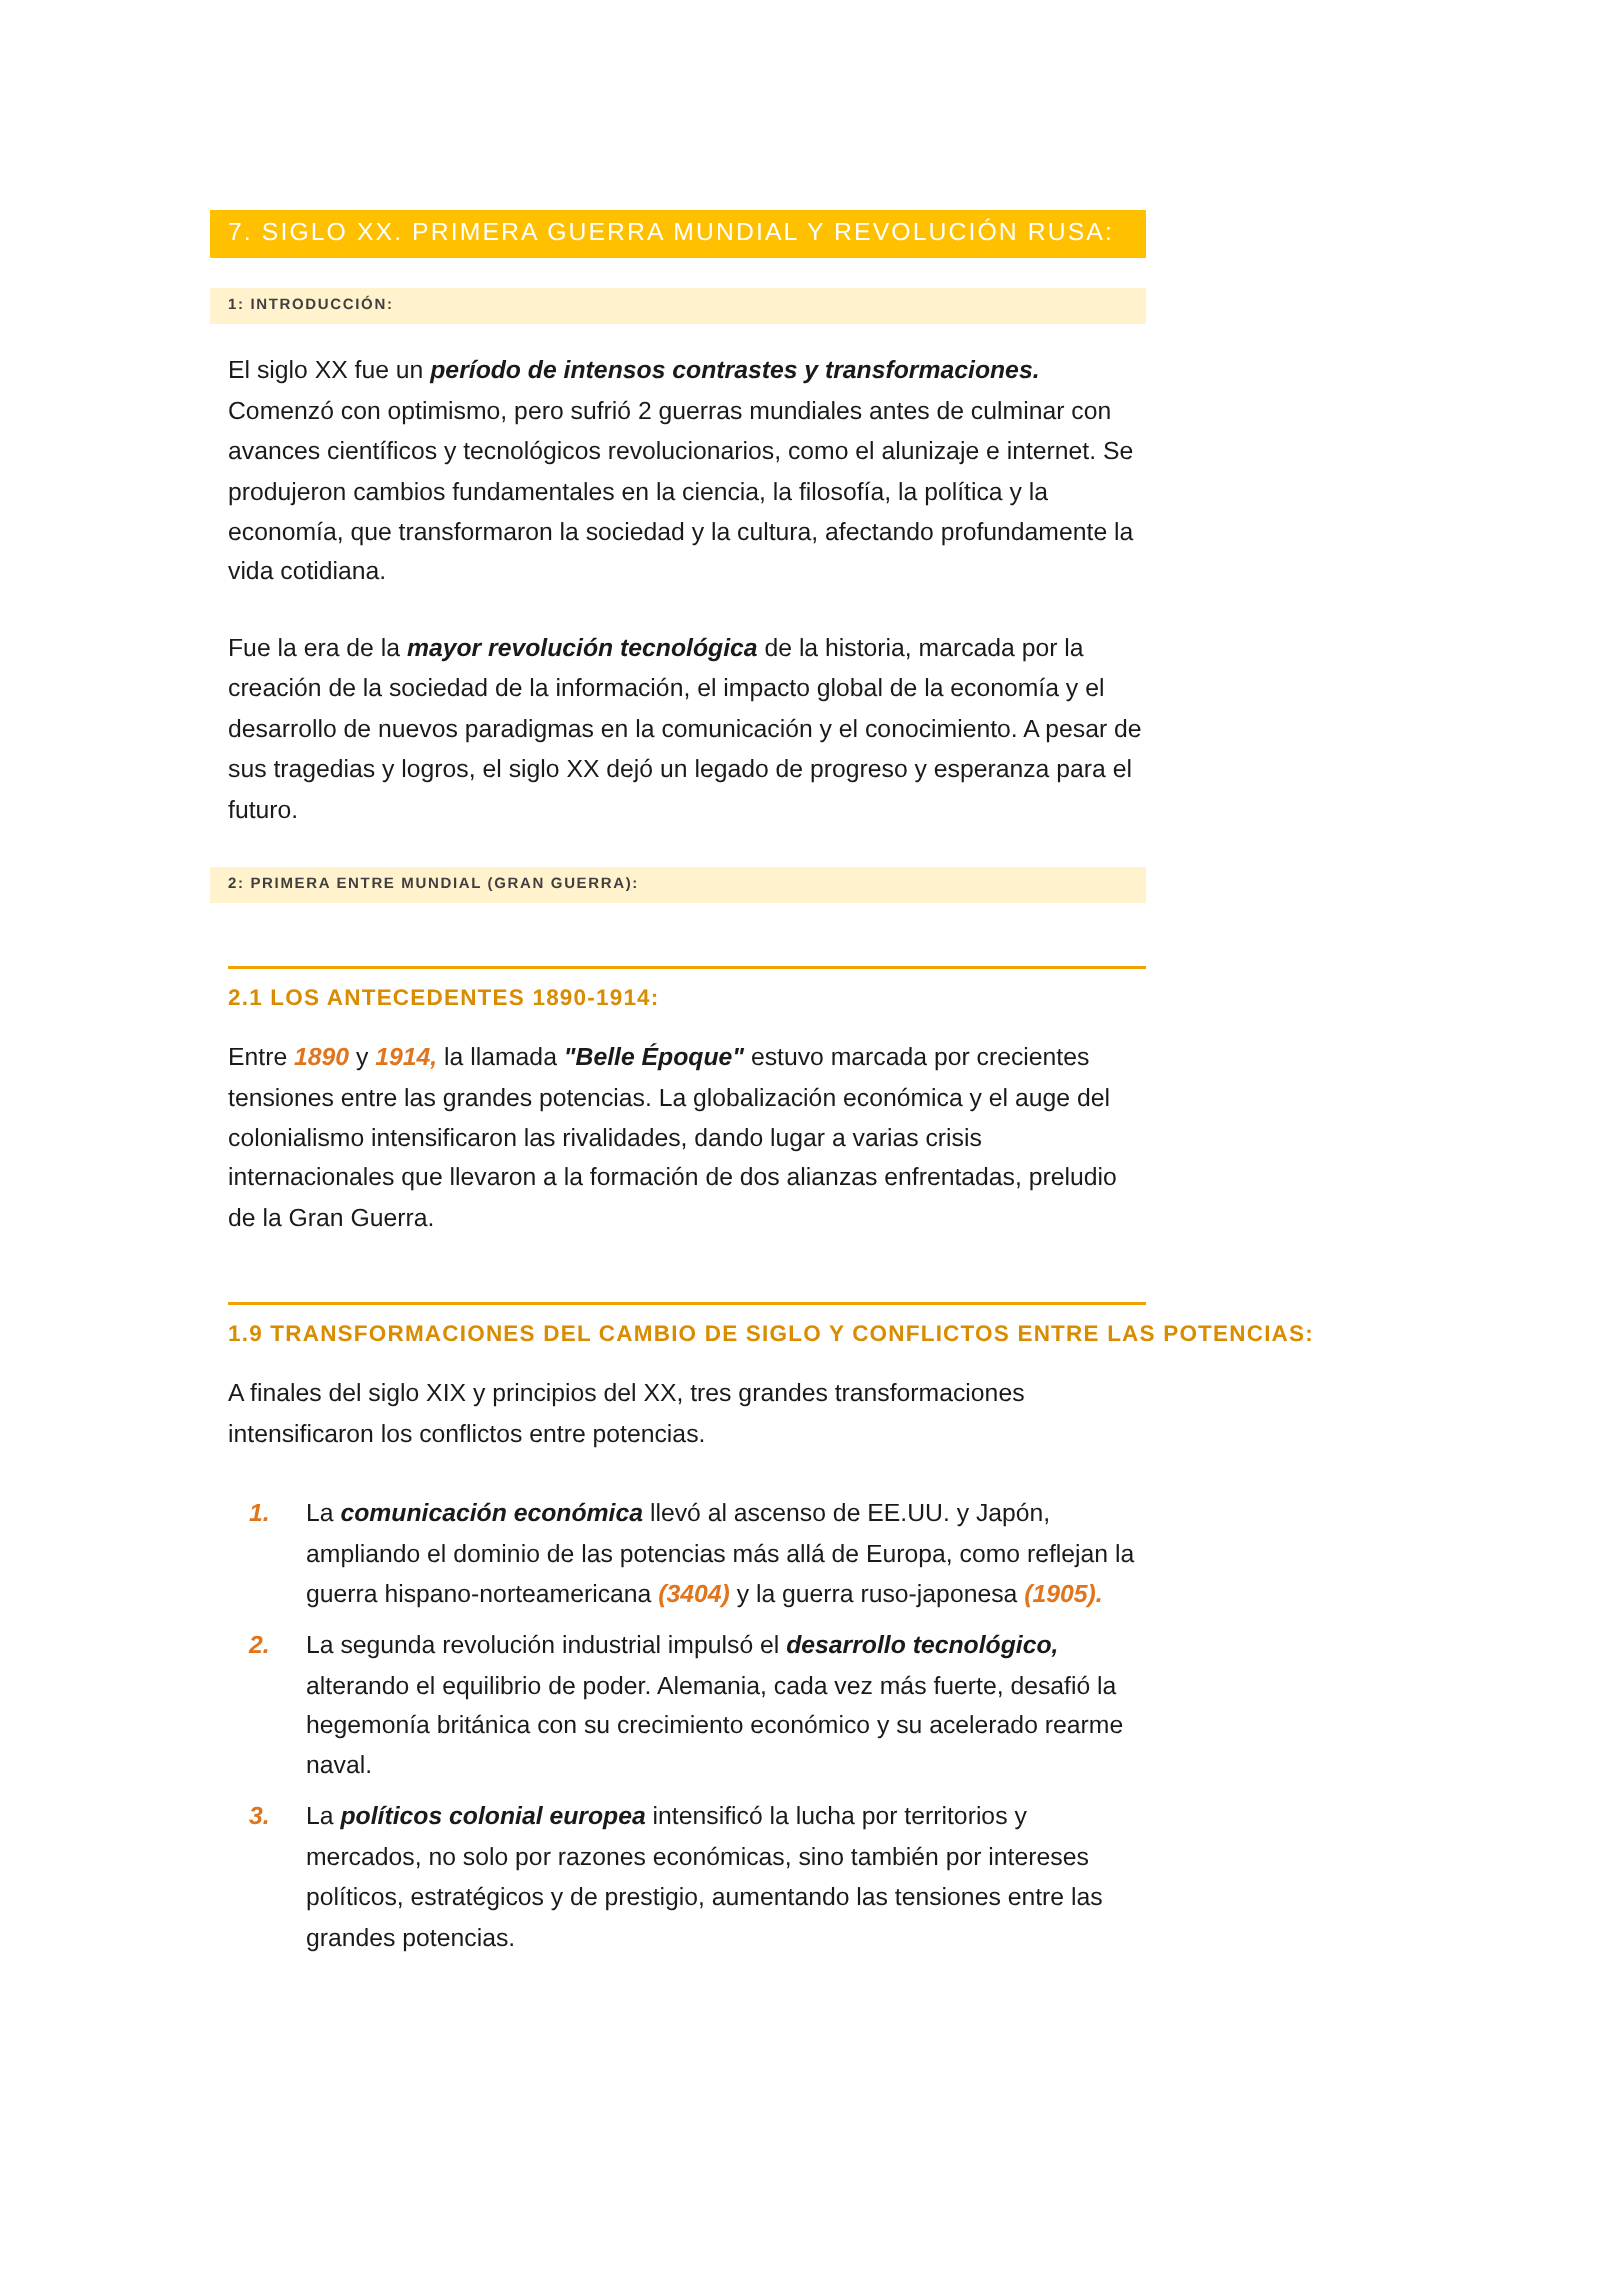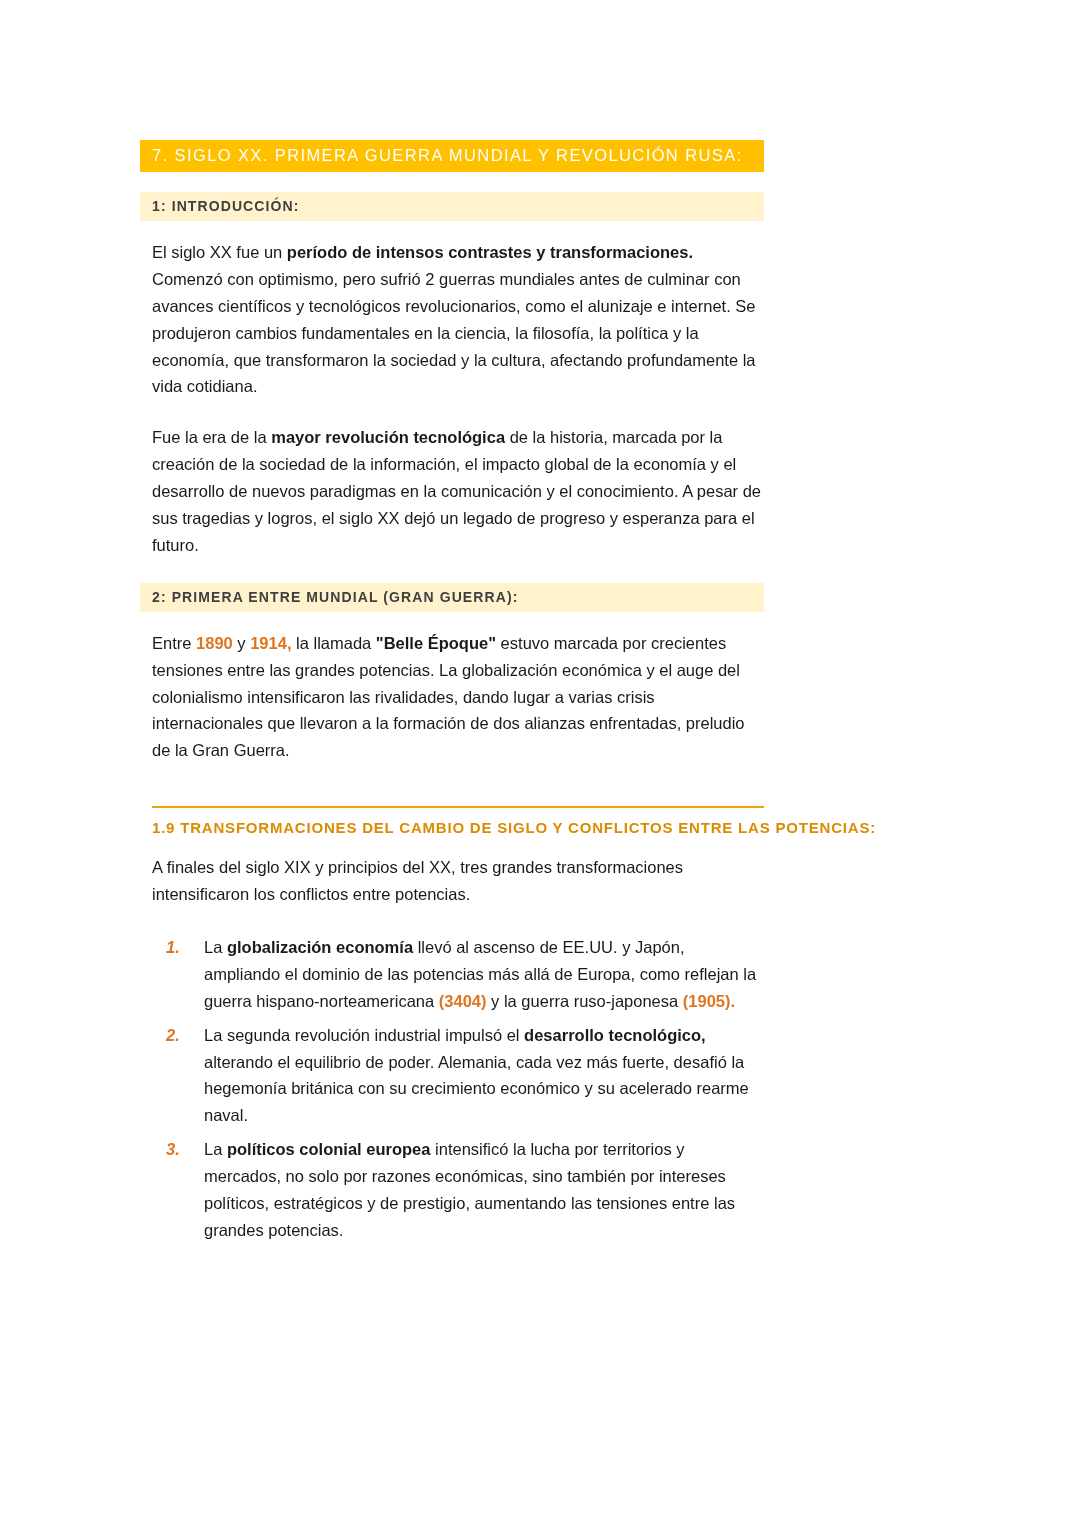--- a/index.html
+++ b/index.html
@@ -36,21 +36,21 @@
     color:var(--title-text);
     white-space:nowrap;
   }
   .section-bar{
     background:var(--section-bg);
     padding:6px 12px 7px 12px;
     margin:20px 0 18px 0;
   }
   .section-bar h2{
     margin:0;
-    font-size:14px;
+    font-size:10px;
     font-weight:600;
     letter-spacing:1.1px;
     color:var(--section-text);
     white-space:nowrap;
   }
   .body-text{
     margin:0 0 24px 12px;
     font-size:16.5px;
     line-height:1.63;
     color:var(--body-text);
@@ -81,21 +81,21 @@
   .num-list .marker{
     flex:0 0 38px;
     font-weight:700;
     font-style:italic;
     color:var(--accent-date);
   }
   .num-list .content{
     flex:1 1 auto;
   }
   .seg-b{font-weight:700;}
-  .seg-i{}
+  .seg-i{font-style:italic;}
   .seg-o{color:var(--accent-date);}
 </style>
 </head>
 <body>
 
 <div class="page">
 
   <header class="banner">
     <h1>7. SIGLO XX. PRIMERA GUERRA MUNDIAL Y REVOLUCIÓN RUSA:</h1>
   </header>
@@ -105,33 +105,36 @@
   </div>
 
   <p class="body-text"><span>El siglo XX fue un </span><span class="seg-b seg-i">período de intensos contrastes y transformaciones.</span><span> Comenzó con optimismo, pero sufrió 2 guerras mundiales antes de culminar con avances científicos y tecnológicos revolucionarios, como el alunizaje e internet. Se produjeron cambios fundamentales en la ciencia, la filosofía, la política y la economía, que transformaron la sociedad y la cultura, afectando profundamente la vida cotidiana.</span></p>
 
   <p class="body-text"><span>Fue la era de la </span><span class="seg-b seg-i">mayor revolución tecnológica</span><span> de la historia, marcada por la creación de la sociedad de la información, el impacto global de la economía y el desarrollo de nuevos paradigmas en la comunicación y el conocimiento. A pesar de sus tragedias y logros, el siglo XX dejó un legado de progreso y esperanza para el futuro.</span></p>
 
   <div class="section-bar">
     <h2>2: PRIMERA ENTRE MUNDIAL (GRAN GUERRA):</h2>
   </div>
 
+  <div class="subsection">
+    <h3>2.1 LOS ANTECEDENTES 1890-1914:</h3>
+  </div>
 
   <p class="body-text"><span>Entre </span><span class="seg-b seg-i seg-o">1890</span><span> y </span><span class="seg-b seg-i seg-o">1914,</span><span> la llamada </span><span class="seg-b seg-i">"Belle Époque"</span><span> estuvo marcada por crecientes tensiones entre las grandes potencias. La globalización económica y el auge del colonialismo intensificaron las rivalidades, dando lugar a varias crisis internacionales que llevaron a la formación de dos alianzas enfrentadas, preludio de la Gran Guerra.</span></p>
 
   <div class="subsection">
     <h3>1.9 TRANSFORMACIONES DEL CAMBIO DE SIGLO Y CONFLICTOS ENTRE LAS POTENCIAS:</h3>
   </div>
 
   <p class="body-text"><span>A finales del siglo XIX y principios del XX, tres grandes transformaciones intensificaron los conflictos entre potencias.</span></p>
 
   <div class="num-list">
     <div class="item">
       <span class="marker">1.</span>
-      <span class="content"><span>La </span><span class="seg-b seg-i">globalización economía</span><span> llevó al ascenso de EE.UU. y Japón, ampliando el dominio de las potencias más allá de Europa, como reflejan la guerra hispano-norteamericana </span><span class="seg-b seg-i seg-o">(3404)</span><span> y la guerra ruso-japonesa </span><span class="seg-b seg-i seg-o">(1905).</span></span>
+      <span class="content"><span>La </span><span class="seg-b seg-i">comunicación económica</span><span> llevó al ascenso de EE.UU. y Japón, ampliando el dominio de las potencias más allá de Europa, como reflejan la guerra hispano-norteamericana </span><span class="seg-b seg-i seg-o">(3404)</span><span> y la guerra ruso-japonesa </span><span class="seg-b seg-i seg-o">(1905).</span></span>
     </div>
     <div class="item">
       <span class="marker">2.</span>
       <span class="content"><span>La segunda revolución industrial impulsó el </span><span class="seg-b seg-i">desarrollo tecnológico,</span><span> alterando el equilibrio de poder. Alemania, cada vez más fuerte, desafió la hegemonía británica con su crecimiento económico y su acelerado rearme naval.</span></span>
     </div>
     <div class="item">
       <span class="marker">3.</span>
       <span class="content"><span>La </span><span class="seg-b seg-i">políticos colonial europea</span><span> intensificó la lucha por territorios y mercados, no solo por razones económicas, sino también por intereses políticos, estratégicos y de prestigio, aumentando las tensiones entre las grandes potencias.</span></span>
     </div>
   </div>

